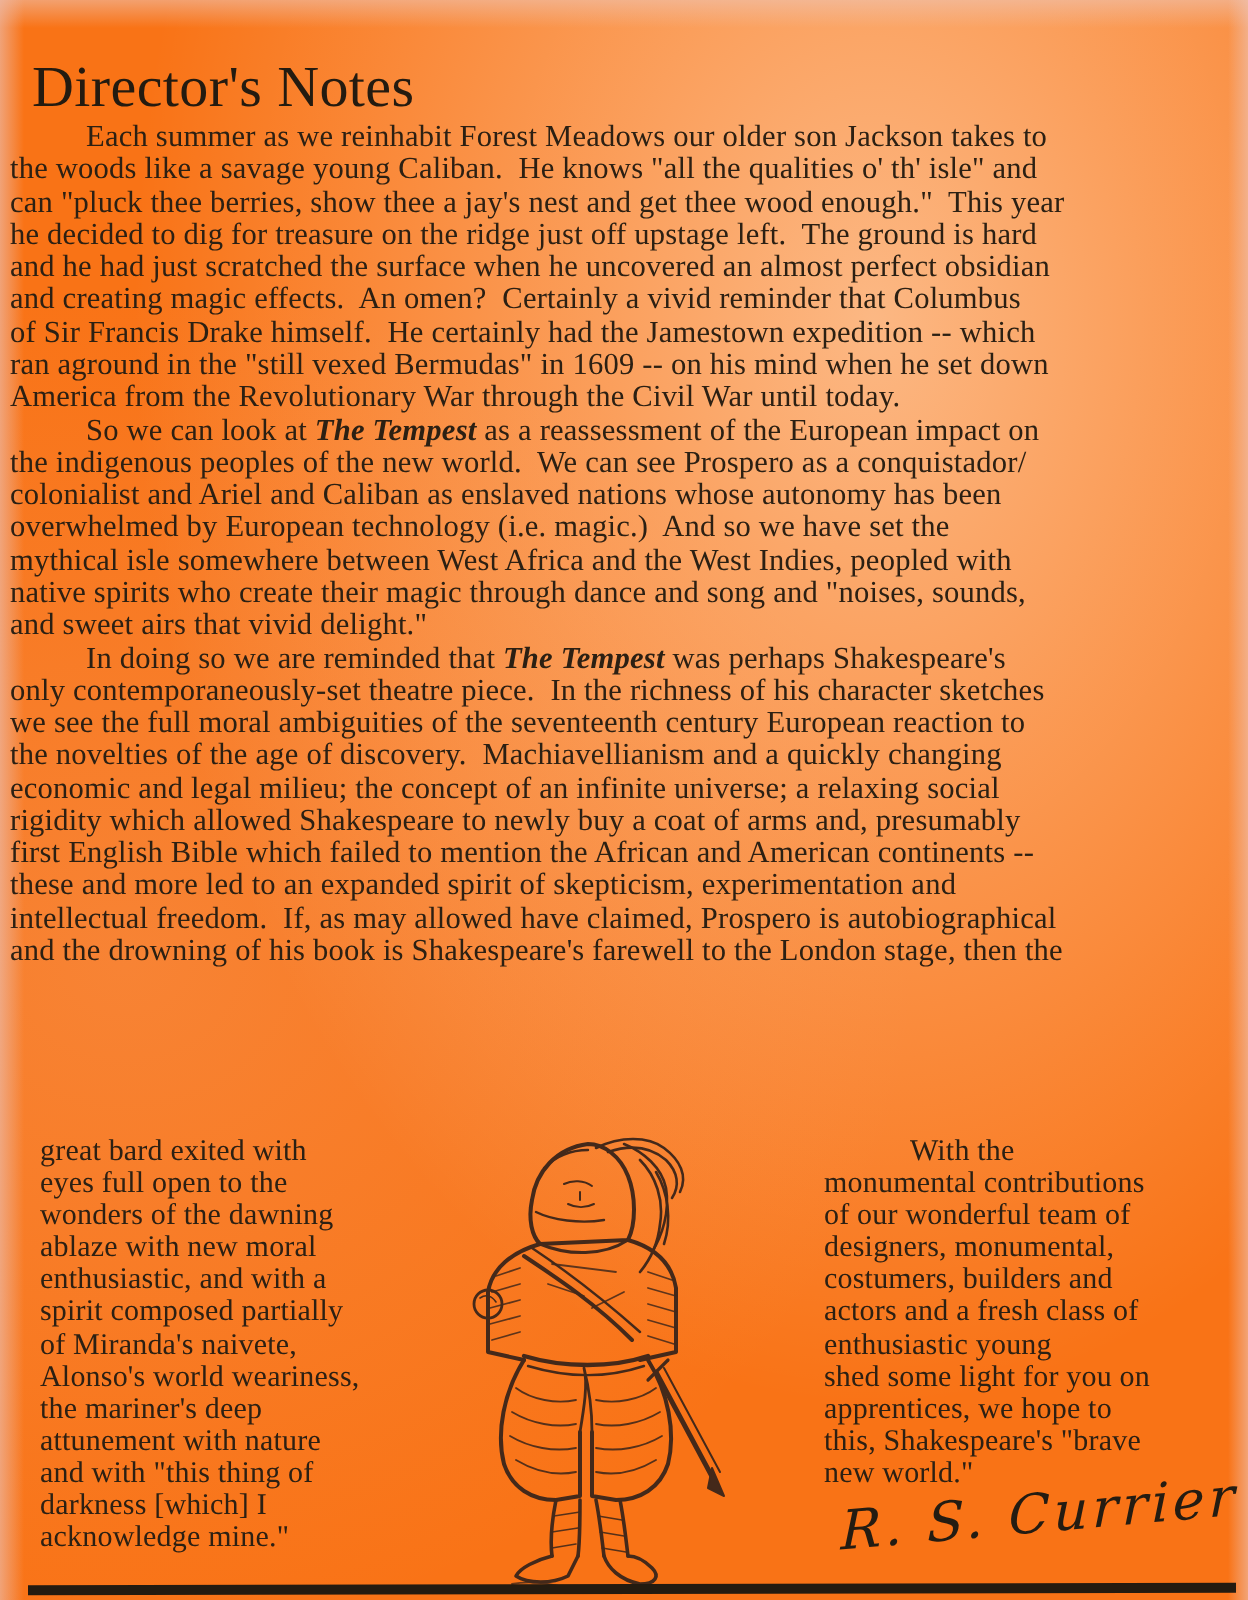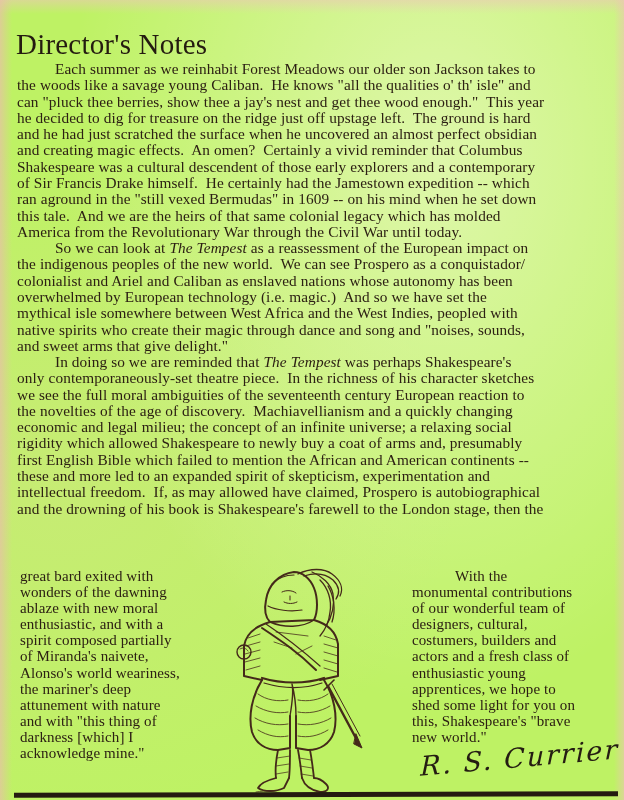--- a/index.html
+++ b/index.html
@@ -1,44 +1,44 @@
 <!DOCTYPE html>
 <html><head>
 <meta charset="utf-8">
 <style>
   html,body{margin:0;padding:0;background:#d8d2c4;}
   .page{
     position:relative;width:624px;height:800px;overflow:hidden;
-    background:#bef264;
+    background:#f97316;
     font-family:"Liberation Serif","DejaVu Serif",serif;
     color:#2c2013;
   }
   
   .tint{position:absolute;pointer-events:none;}
   .tint-top{left:0;top:0;width:624px;height:14px;
     background:linear-gradient(180deg,rgba(238,198,184,.55),rgba(238,198,184,0));}
   .tint-left{left:0;top:0;width:12px;height:800px;
     background:linear-gradient(90deg,rgba(236,188,172,.65),rgba(236,188,172,0));}
   .tint-right{right:0;top:0;width:10px;height:800px;
     background:linear-gradient(270deg,rgba(238,196,182,.6),rgba(238,196,182,0));}
   .tint-mottle{left:0;top:0;width:624px;height:800px;
     background:radial-gradient(ellipse at 70% 20%,rgba(255,252,240,.5),rgba(255,252,240,0) 60%),
                radial-gradient(ellipse at 10% 60%,rgba(240,205,190,.18),rgba(240,205,190,0) 50%);}
 
   .title{
     position:absolute;left:16px;top:28px;margin:0;
     font-size:29px;font-weight:400;letter-spacing:.2px;color:#241b10;
   }
-  .body-text{position:absolute;left:17px;top:61px;width:600px;}
+  .body-text{position:absolute;left:5px;top:61px;width:600px;}
   .line{
     white-space:pre;font-size:15.3px;line-height:16.28px;
     letter-spacing:.1px;color:#2c2013;
   }
   .para .line:first-of-type{text-indent:38px;}
-  em{font-style:italic;}
+  em{font-style:italic;font-weight:bold;}
 
   .wrap{position:absolute;left:17px;top:566px;width:600px;height:230px;}
   .col-left{position:absolute;left:3px;top:2px;width:215px;}
   .col-left .line,.col-right .line{font-size:15px;line-height:16.1px;}
   .col-right{position:absolute;left:395px;top:2px;width:205px;}
   .col-right .line:first-of-type{text-indent:43px;}
 
   .figure-box{position:absolute;left:215px;top:0px;width:136px;height:230px;}
 
   .signature{
@@ -66,55 +66,54 @@
 
   <div class="body-text">
     <div class="para">
 
     <div class="line">Each summer as we reinhabit Forest Meadows our older son Jackson takes to</div>
         <div class="line">the woods like a savage young Caliban.  He knows "all the qualities o' th' isle" and</div>
         <div class="line">can "pluck thee berries, show thee a jay's nest and get thee wood enough."  This year</div>
         <div class="line">he decided to dig for treasure on the ridge just off upstage left.  The ground is hard</div>
         <div class="line">and he had just scratched the surface when he uncovered an almost perfect obsidian</div>
         <div class="line">and creating magic effects.  An omen?  Certainly a vivid reminder that Columbus</div>
-        <div class="line">Shakespeare was a cultural descendent of those early explorers and a contemporary</div>
         <div class="line">of Sir Francis Drake himself.  He certainly had the Jamestown expedition -- which</div>
         <div class="line">ran aground in the "still vexed Bermudas" in 1609 -- on his mind when he set down</div>
-        <div class="line">this tale.  And we are the heirs of that same colonial legacy which has molded</div>
         <div class="line">America from the Revolutionary War through the Civil War until today.</div>
       </div>
     <div class="para">
 
     <div class="line">So we can look at <em>The Tempest</em> as a reassessment of the European impact on</div>
         <div class="line">the indigenous peoples of the new world.  We can see Prospero as a conquistador/</div>
         <div class="line">colonialist and Ariel and Caliban as enslaved nations whose autonomy has been</div>
         <div class="line">overwhelmed by European technology (i.e. magic.)  And so we have set the</div>
         <div class="line">mythical isle somewhere between West Africa and the West Indies, peopled with</div>
         <div class="line">native spirits who create their magic through dance and song and "noises, sounds,</div>
-        <div class="line">and sweet arms that give delight."</div>
+        <div class="line">and sweet airs that vivid delight."</div>
       </div>
     <div class="para">
 
     <div class="line">In doing so we are reminded that <em>The Tempest</em> was perhaps Shakespeare's</div>
         <div class="line">only contemporaneously-set theatre piece.  In the richness of his character sketches</div>
         <div class="line">we see the full moral ambiguities of the seventeenth century European reaction to</div>
         <div class="line">the novelties of the age of discovery.  Machiavellianism and a quickly changing</div>
         <div class="line">economic and legal milieu; the concept of an infinite universe; a relaxing social</div>
         <div class="line">rigidity which allowed Shakespeare to newly buy a coat of arms and, presumably</div>
         <div class="line">first English Bible which failed to mention the African and American continents --</div>
         <div class="line">these and more led to an expanded spirit of skepticism, experimentation and</div>
         <div class="line">intellectual freedom.  If, as may allowed have claimed, Prospero is autobiographical</div>
         <div class="line">and the drowning of his book is Shakespeare's farewell to the London stage, then the</div>
       </div>
   </div>
 
   <div class="wrap">
     <div class="col-left">
 
     <div class="line">great bard exited with</div>
+        <div class="line">eyes full open to the</div>
         <div class="line">wonders of the dawning</div>
         <div class="line">ablaze with new moral</div>
         <div class="line">enthusiastic, and with a</div>
         <div class="line">spirit composed partially</div>
         <div class="line">of Miranda's naivete,</div>
         <div class="line">Alonso's world weariness,</div>
         <div class="line">the mariner's deep</div>
         <div class="line">attunement with nature</div>
         <div class="line">and with "this thing of</div>
         <div class="line">darkness [which] I</div>
@@ -207,26 +206,26 @@
         <path d="M24 226 C34 224 44 226 52 228" stroke-width=".9" opacity=".8"></path>
         <path d="M66 228 C76 226 86 228 94 229" stroke-width=".9" opacity=".8"></path>
       </svg>
     </div>
 
     <div class="col-right">
 
     <div class="line">With the</div>
         <div class="line">monumental contributions</div>
         <div class="line">of our wonderful team of</div>
-        <div class="line">designers, cultural,</div>
+        <div class="line">designers, monumental,</div>
         <div class="line">costumers, builders and</div>
         <div class="line">actors and a fresh class of</div>
         <div class="line">enthusiastic young</div>
+        <div class="line">shed some light for you on</div>
         <div class="line">apprentices, we hope to</div>
-        <div class="line">shed some light for you on</div>
         <div class="line">this, Shakespeare's "brave</div>
         <div class="line">new world."</div>
       </div>
   </div>
 
   <div class="signature">R. S. Currier</div>
 
   <div class="bottom-bar"></div>
 </div>
 

